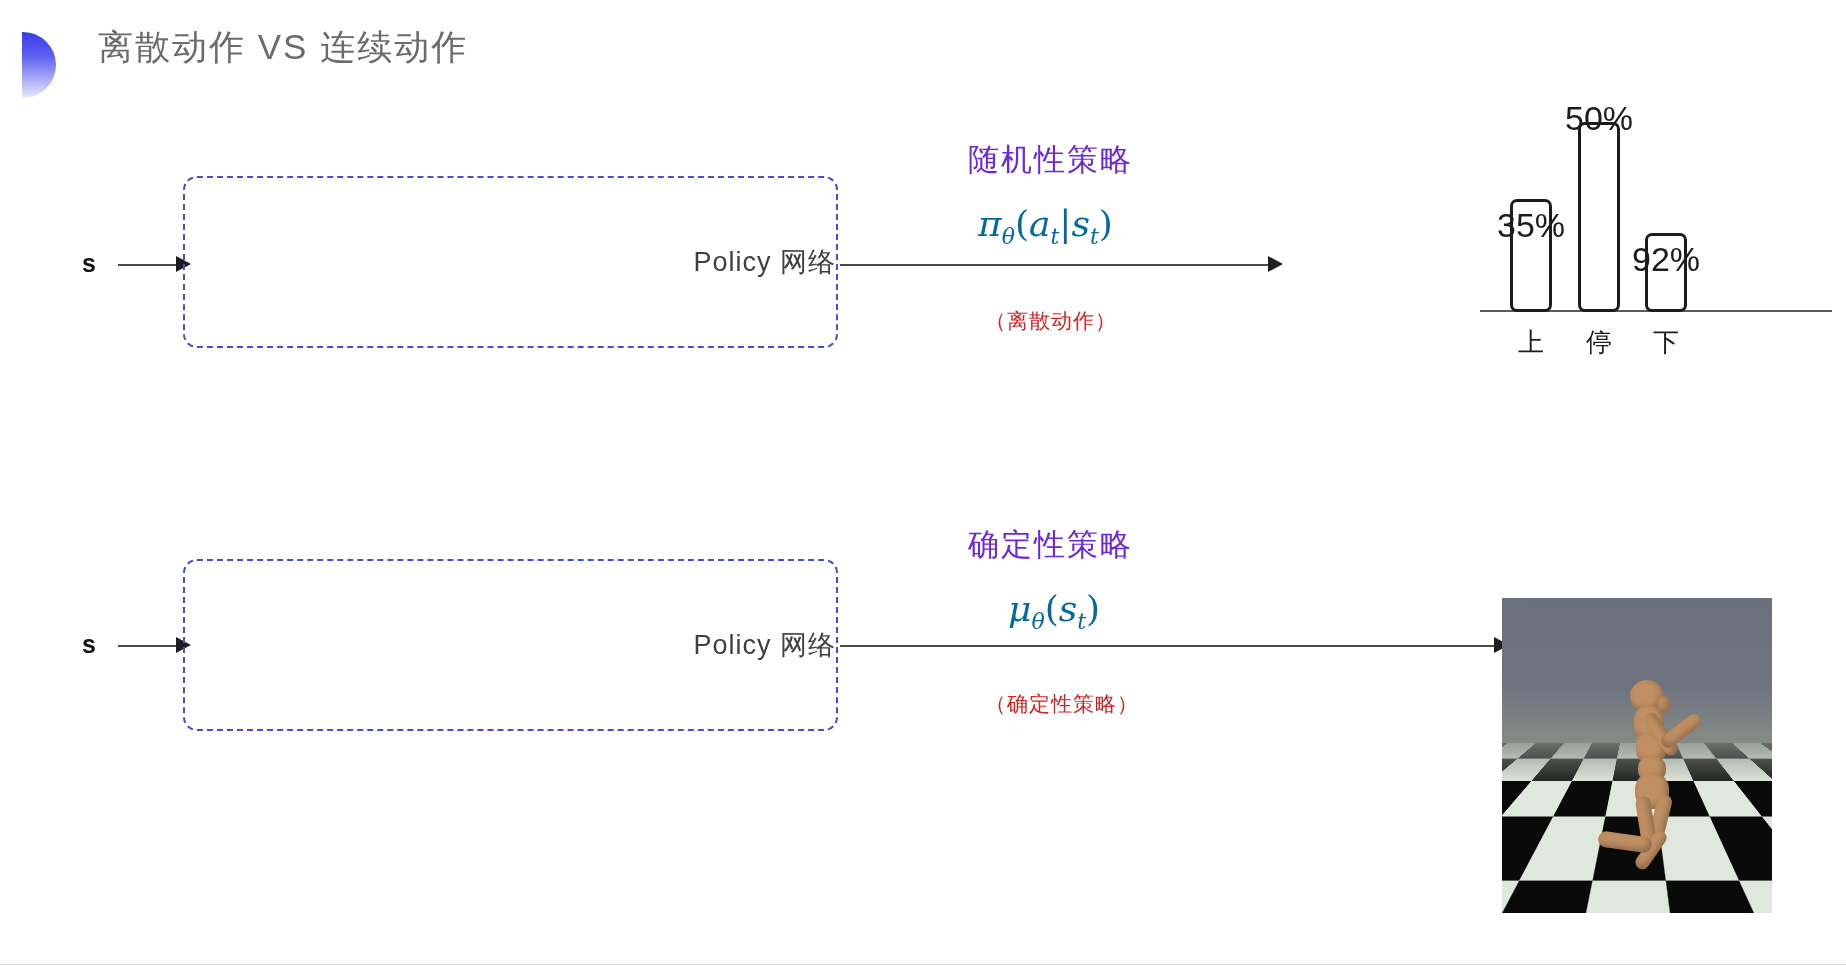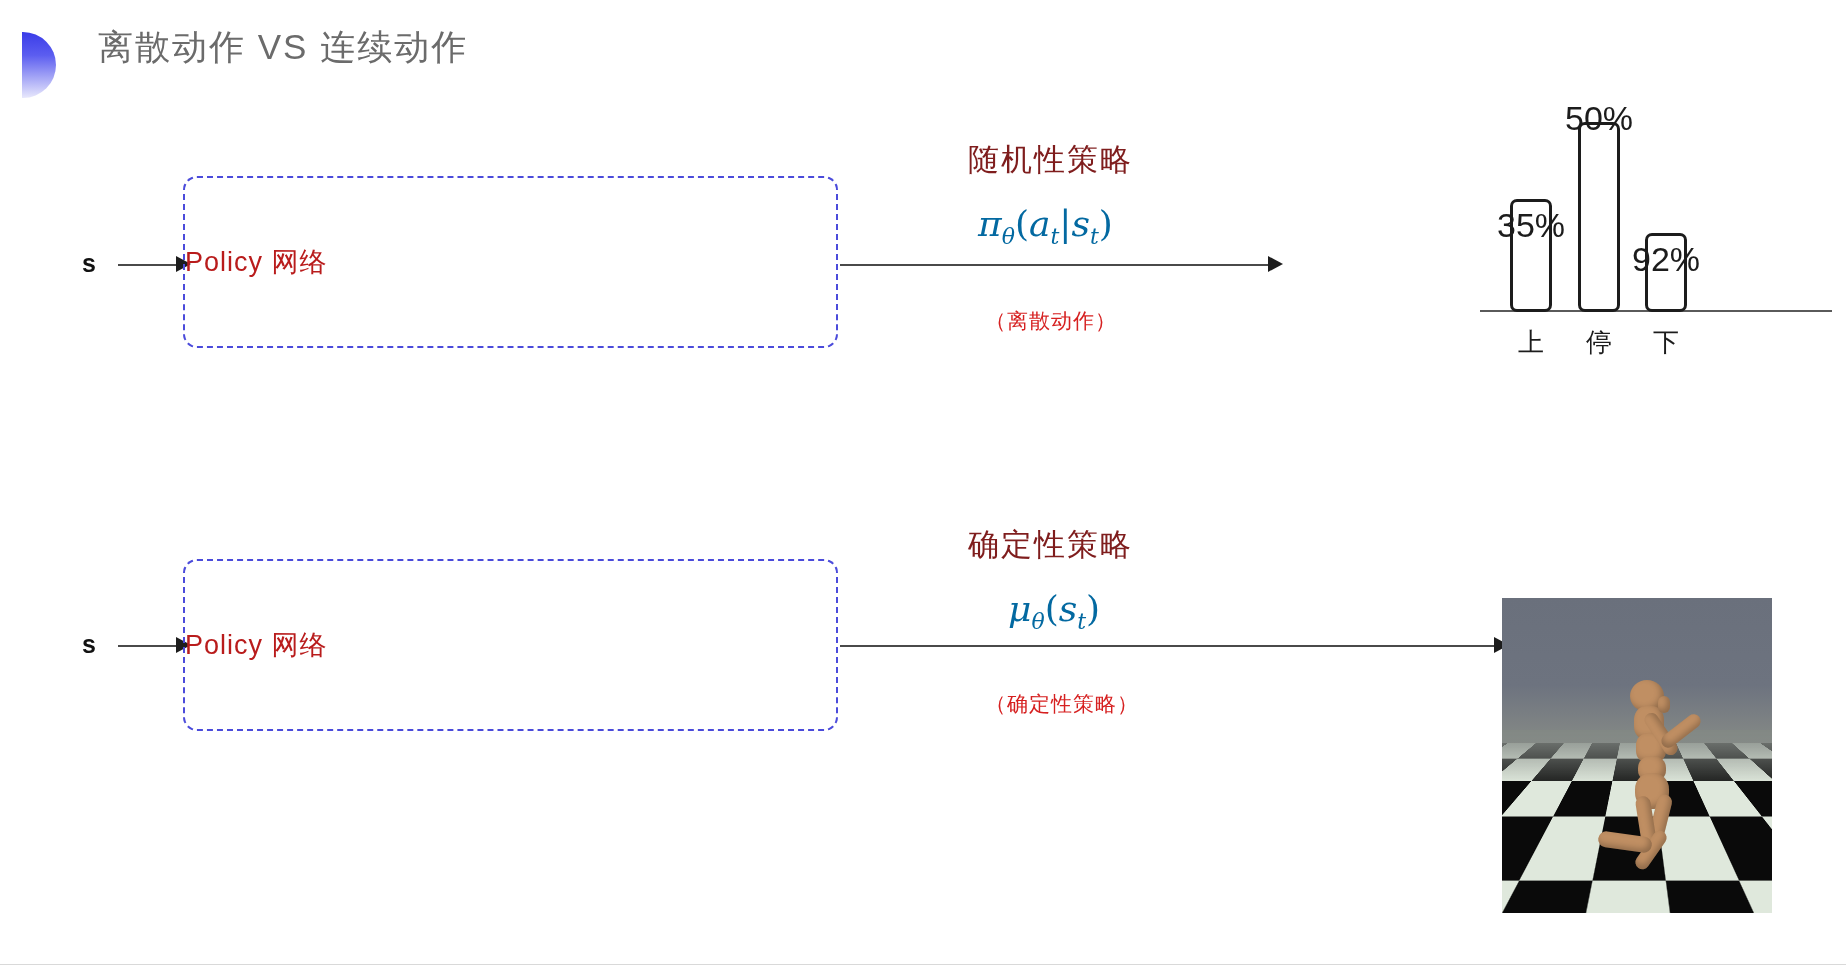--- a/index.html
+++ b/index.html
@@ -47,23 +47,23 @@
     border-radius: 14px;
     box-sizing: border-box;
     background: transparent;
   }
   .policy-box .policy-label {
     position: absolute;
     left: 0;
     right: 0;
     top: 50%;
     transform: translateY(-50%);
-    text-align: left;
+    text-align: right;
     font-size: 27px;
-    color: #b91c1c;
+    color: #404040;
     letter-spacing: 1px;
   }
 
   
   .s-label {
     position: absolute;
     font-size: 25px;
     font-weight: bold;
     color: #111;
   }
@@ -80,21 +80,21 @@
     height: 0;
     border-top: 8px solid transparent;
     border-bottom: 8px solid transparent;
     border-left: 15px solid #1d1d1d;
   }
 
   
   .ann-title {
     position: absolute;
     font-size: 31px;
-    color: #7f1d1d;
+    color: #6d28d9;
     letter-spacing: 2px;
     white-space: nowrap;
     text-align: center;
   }
   .ann-formula {
     position: absolute;
     font-family: "DejaVu Serif", "Liberation Serif", serif;
     font-style: italic;
     font-size: 36px;
     color: #0369a1;

